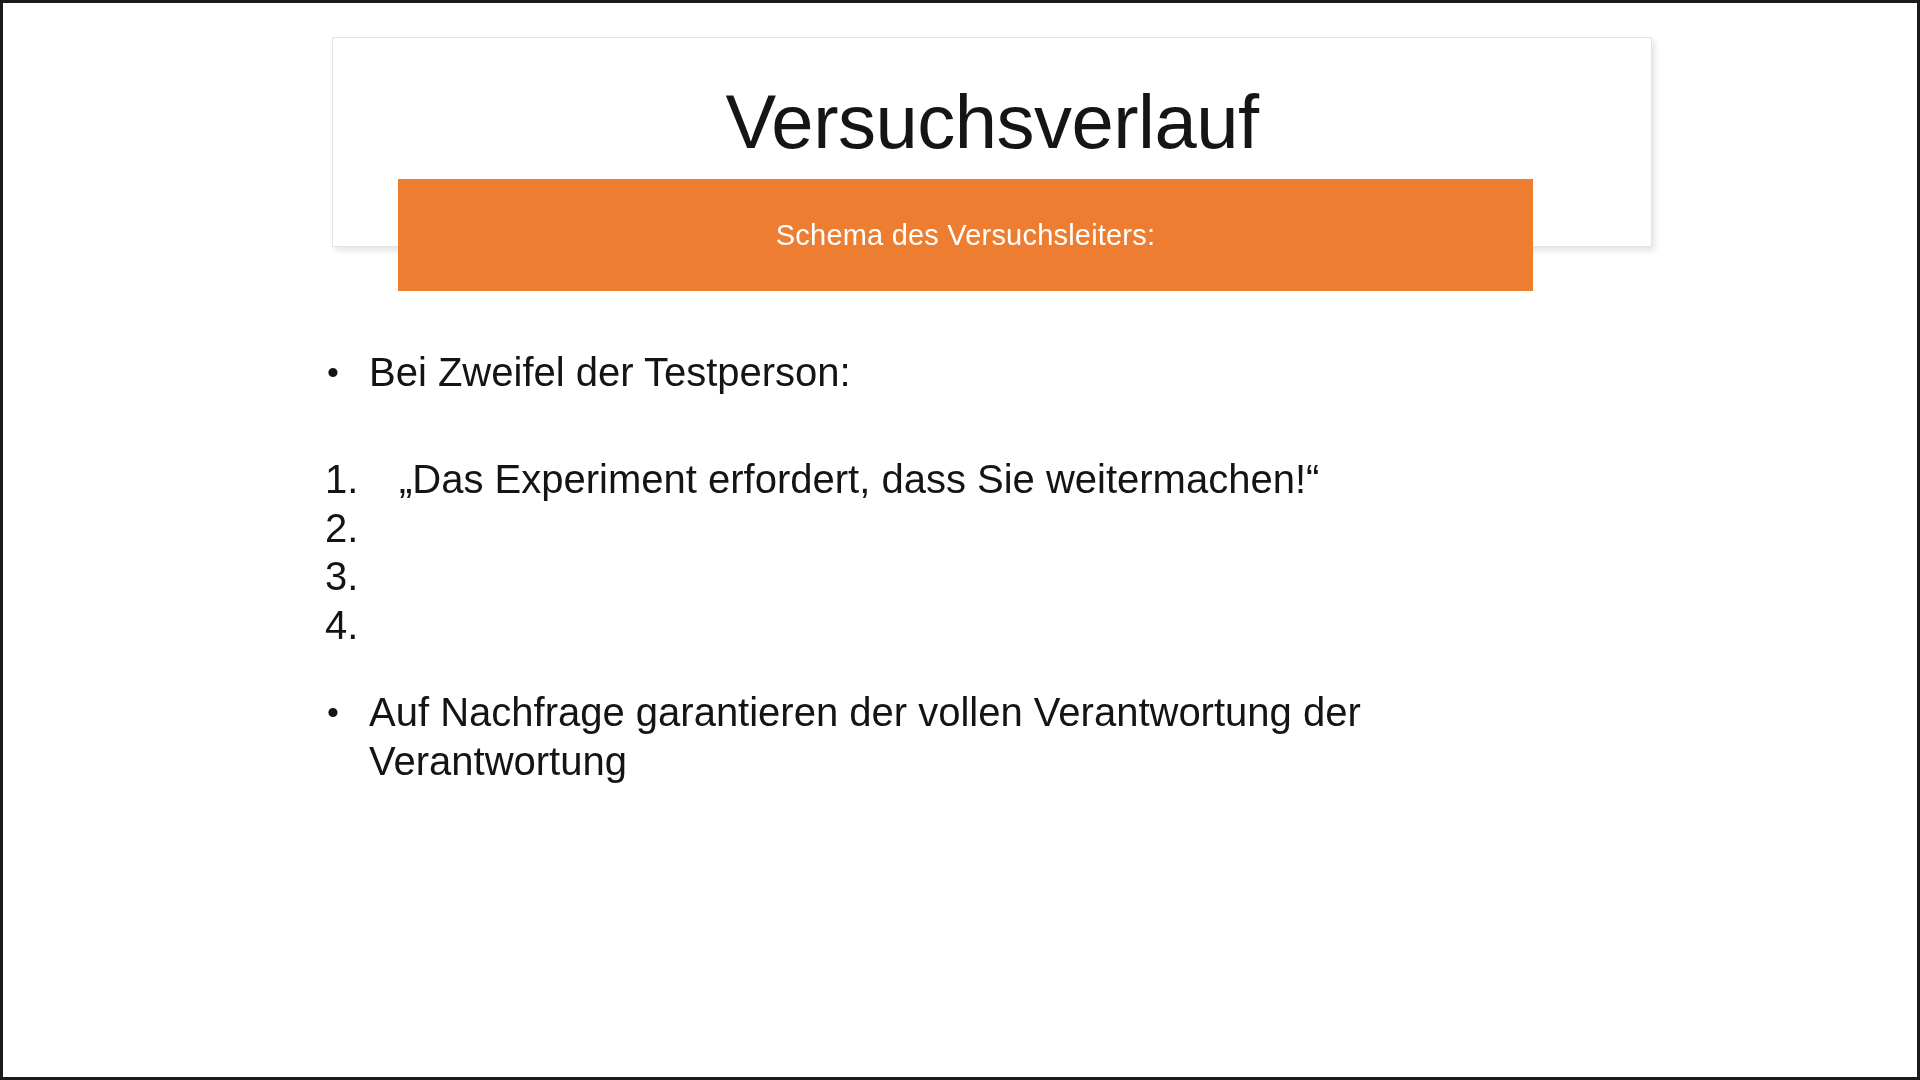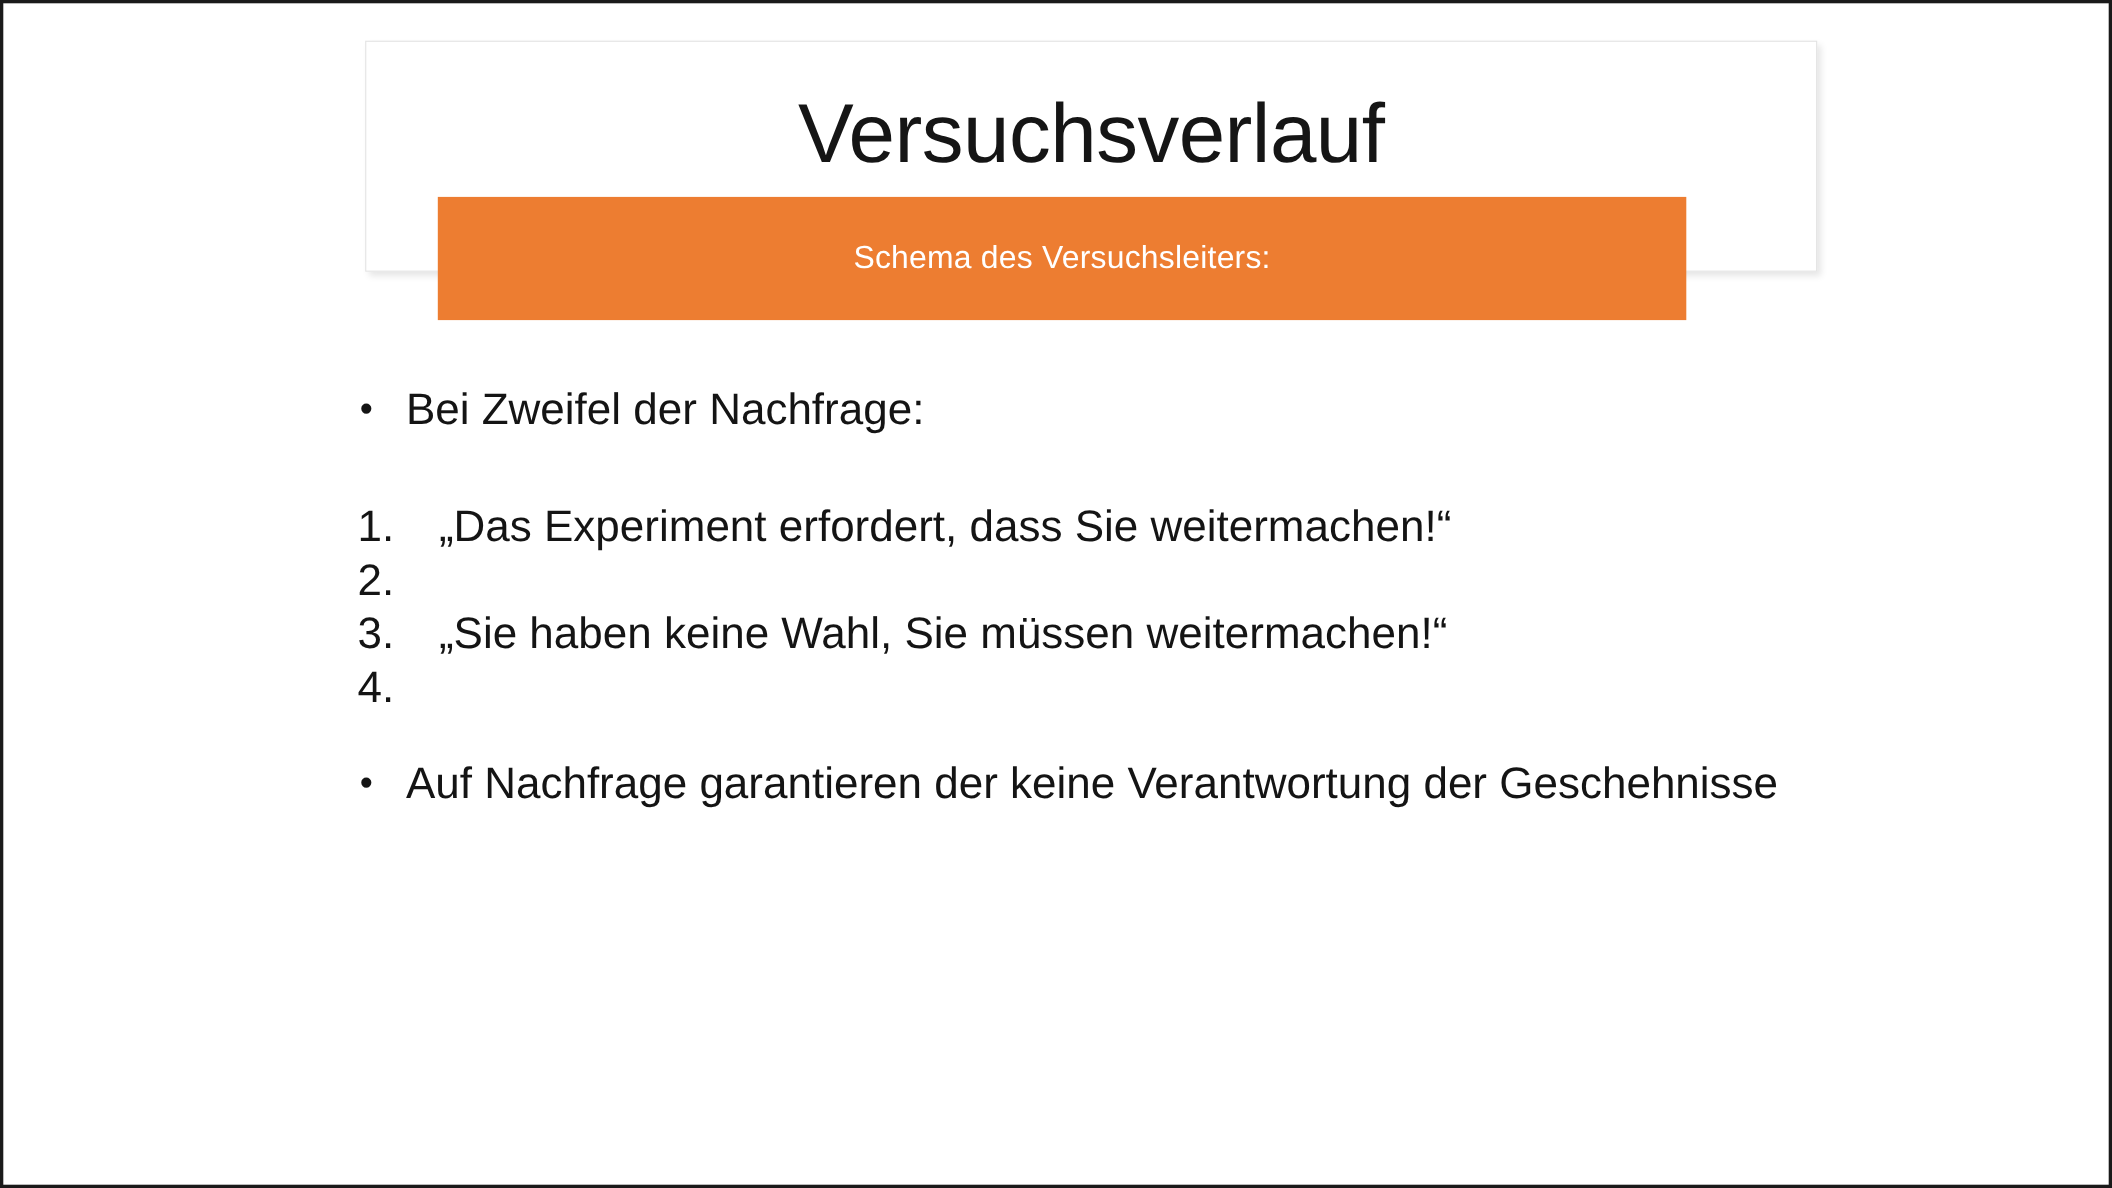--- a/index.html
+++ b/index.html
@@ -139,49 +139,48 @@
   </div>
 
   <div id="subtitle-banner">
     <span id="subtitle-text">Schema des Versuchsleiters:</span>
   </div>
 
   <div id="body-content">
 
     <div class="bullet-row">
       <span class="bullet-mark">•</span>
-      <span class="bullet-body">Bei Zweifel der Nachfrage:</span>
+      <span class="bullet-body">Bei Zweifel der Testperson:</span>
     </div>
 
     <div class="gap-md"></div>
 
     <div class="numbered-list">
 
       <div class="num-row">
         <span class="num-mark">1.</span>
         <span class="num-body">„Das Experiment erfordert, dass Sie weitermachen!“</span>
       </div>
 
       <div class="num-row">
         <span class="num-mark">2.</span>
       </div>
 
       <div class="num-row">
         <span class="num-mark">3.</span>
-        <span class="num-body">„Sie haben keine Wahl, Sie müssen weitermachen!“</span>
       </div>
 
       <div class="num-row">
         <span class="num-mark">4.</span>
       </div>
 
     </div>
 
     <div class="gap-sm"></div>
 
     <div class="bullet-row">
       <span class="bullet-mark">•</span>
-      <span class="bullet-body">Auf Nachfrage garantieren der keine Verantwortung der Geschehnisse</span>
+      <span class="bullet-body">Auf Nachfrage garantieren der vollen Verantwortung der Verantwortung</span>
     </div>
 
   </div>
 
 </div>
 
 </body></html>

